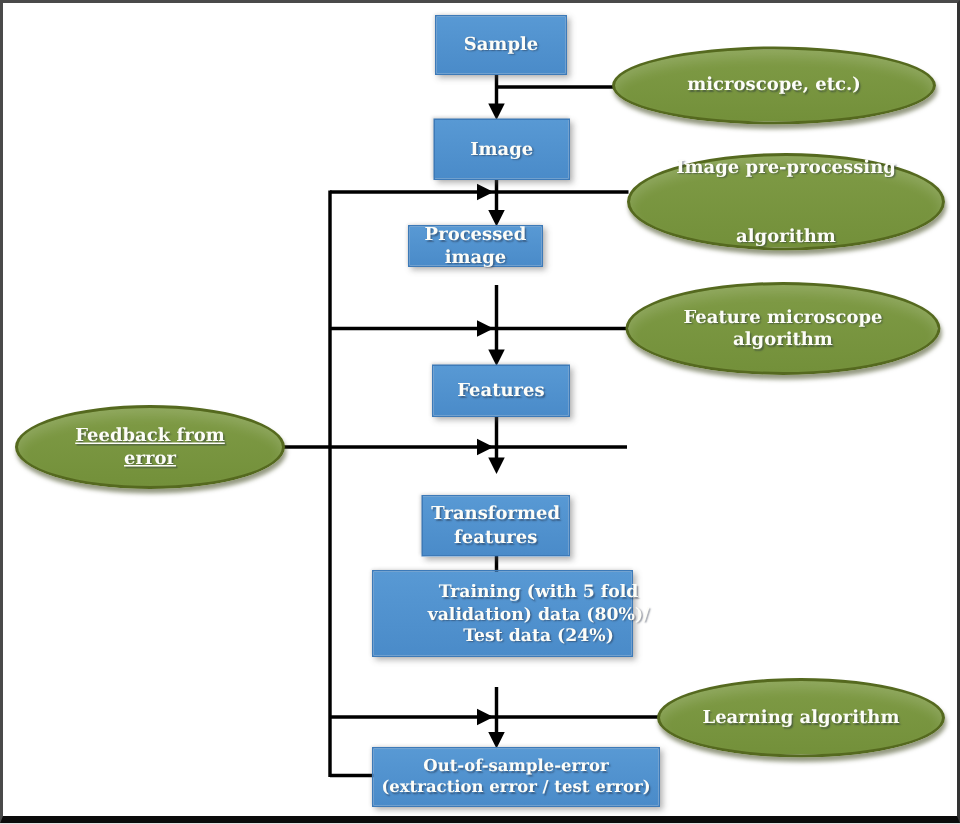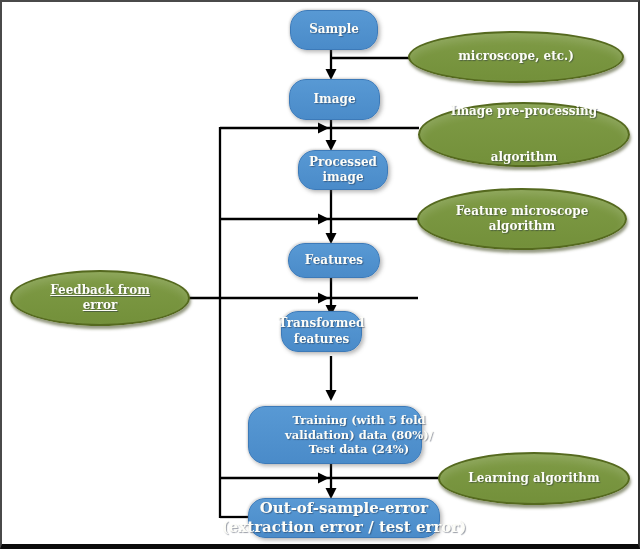--- a/index.html
+++ b/index.html
@@ -25,21 +25,20 @@
     position: absolute;
     display: flex;
     flex-direction: column;
     align-items: center;
     justify-content: center;
     text-align: center;
     color: #fdfdf8;
     font-weight: bold;
     z-index: 2;
     box-sizing: border-box;
-    border-radius: 17px;
   }
   .node .ln {
     display: block;
     white-space: nowrap;
     line-height: 1.28;
     text-shadow: 1px 1px 1px rgba(30,40,60,0.45);
   }
   .box {
     background: linear-gradient(#5899d4, #4a8bc9);
     border: 1px solid #3d7ab8;
@@ -49,25 +48,25 @@
   .ellipse {
     background: linear-gradient(#7f9b46, #73903a);
     border: 2px solid #55691f;
     border-radius: 50%;
     box-shadow: 1px 3px 3px rgba(60,70,25,0.55), inset 0 5px 8px rgba(255,255,255,0.14);
     font-size: 12px;
   }
   
   .n-sample      { left: 290px; top: 10px;  width: 88px;  height: 40px; }
   .n-image       { left: 289px; top: 79px;  width: 91px;  height: 41px; }
-  .n-processed   { left: 298px; top: 150px; width: 90px;  height: 40px; }
+  .n-processed   { left: 272px; top: 150px; width: 90px;  height: 28px; }
   .n-features    { left: 288px; top: 243px; width: 92px;  height: 35px; }
-  .n-transformed { left: 281px; top: 311px; width: 81px;  height: 41px; }
-  .n-training    { left: 248px; top: 406px; width: 174px; height: 58px; font-size: 11.5px; padding-left: 48px; }
-  .n-out         { left: 248px; top: 498px; width: 192px; height: 40px; font-size: 15px; }
+  .n-transformed { left: 281px; top: 330px; width: 99px;  height: 41px; }
+  .n-training    { left: 248px; top: 380px; width: 174px; height: 58px; font-size: 11.5px; padding-left: 48px; }
+  .n-out         { left: 248px; top: 498px; width: 192px; height: 40px; font-size: 11px; }
   
   .n-acquisition    { left: 408px; top: 31px;  width: 216px; height: 52px; }
   .n-preprocessing  { left: 418px; top: 102px; width: 212px; height: 65px; justify-content: space-between; }
   .n-extraction     { left: 417px; top: 188px; width: 210px; height: 62px; }
   .n-transformation { left: 417px; top: 270px; width: 208px; height: 62px; }
   .n-learning       { left: 438px; top: 452px; width: 192px; height: 53px; }
   .n-feedback       { left: 10px;  top: 270px; width: 180px; height: 56px; text-decoration: underline; }
 </style>
 </head>
 <body>

